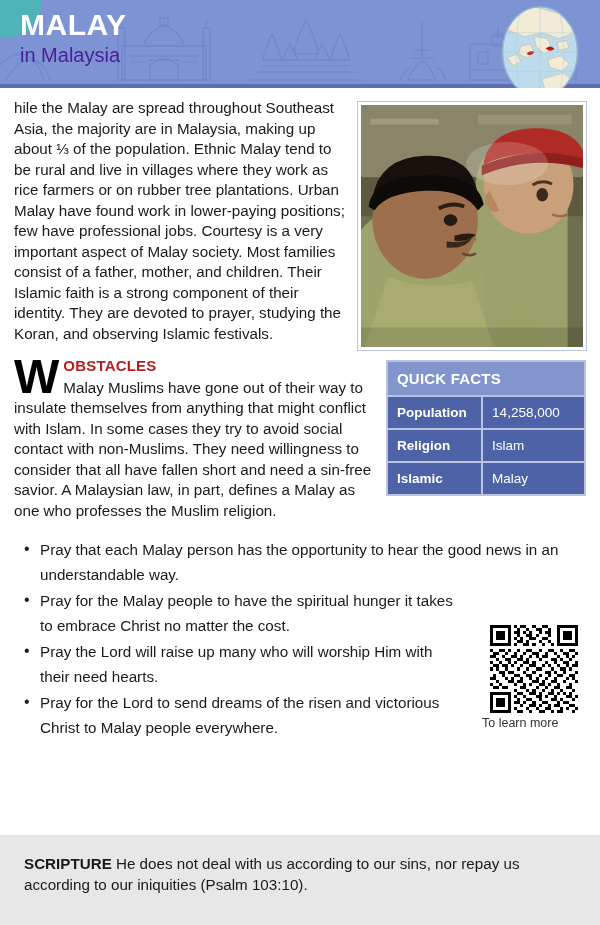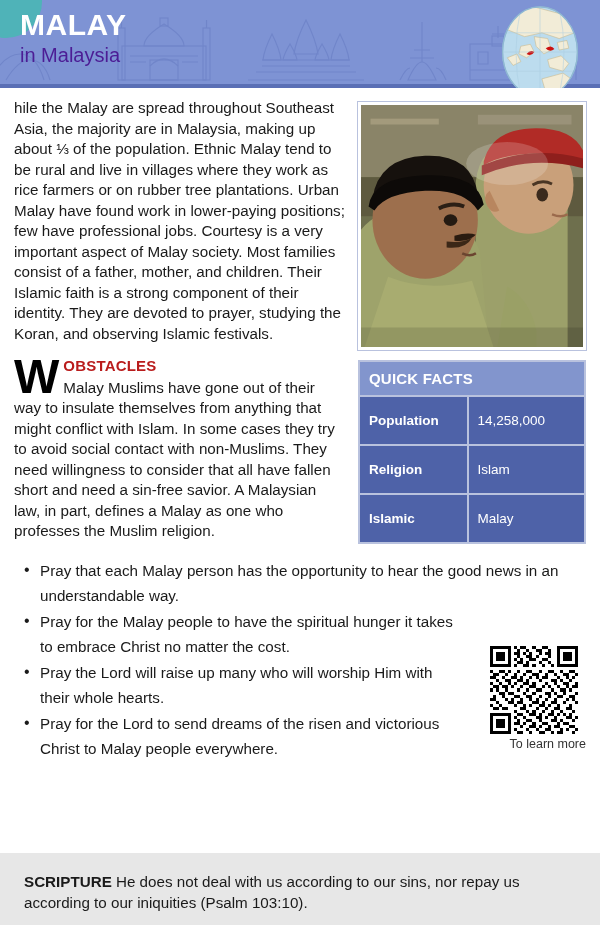--- a/index.html
+++ b/index.html
@@ -81,40 +81,40 @@
     outline: 1px solid #b9c2de;
     background: #6b6f4a;
     overflow: hidden;
     position: relative;
   }
   .photo-box svg { display: block; width: 100%; height: 100%; }
 
   .facts {
     float: right;
     clear: right;
-    width: 228px;
+    width: 200px;
     margin: 4px 0 6px 12px;
     border-collapse: separate;
     border-spacing: 2px;
     background: #b9c2de;
     font-size: 13.5px;
   }
   .facts th.facts-title {
     background: #8295cd;
     color: #ffffff;
     font-size: 15px;
     font-weight: bold;
     text-align: left;
     padding: 8px 9px;
     letter-spacing: 0.2px;
   }
   .facts td {
     background: #4e62a8;
     color: #ffffff;
-    padding: 16px 9px;
+    padding: 8px 9px;
     vertical-align: middle;
   }
   .facts td.k { font-weight: bold; width: 48%; }
   .facts td.v { font-weight: normal; }
 
   .bodytext {
     font-size: 15.2px;
     line-height: 20.5px;
     text-align: left;
     color: #1a1a1a;
@@ -167,35 +167,35 @@
     left: 10px; top: -1px;
     font-size: 16px;
   }
   .prayer-list li.narrow { padding-right: 120px; }
 
   .qr-block {
     position: absolute;
     right: 14px;
     top: 88px;
     width: 104px;
-    text-align: right;
+    text-align: left;
   }
   .qr-code { width: 88px; height: 88px; margin: 0 auto; display: block; }
   .qr-caption {
     font-size: 12.5px;
     color: #333333;
     margin-top: 3px;
   }
 
   
   .scripture {
     position: absolute;
     left: 0; bottom: 0;
     width: 600px;
-    height: 72px;
+    height: 90px;
     background: #e7e7e7;
     padding: 18px 26px 16px 24px;
   }
   .scripture-text {
     font-size: 15.2px;
     line-height: 21px;
     color: #1a1a1a;
   }
   .scripture-label { font-weight: bold; }
 </style>
@@ -349,21 +349,21 @@
     <p>hile the Malay are spread throughout Southeast Asia, the majority are in Malaysia, making up about ⅓ of the population. Ethnic Malay tend to be rural and live in villages where they work as rice farmers or on rubber tree plantations. Urban Malay have found work in lower-paying positions; few have professional jobs. Courtesy is a very important aspect of Malay society. Most families consist of a father, mother, and children. Their Islamic faith is a strong component of their identity. They are devoted to prayer, studying the Koran, and observing Islamic festivals.</p>
     <div class="section-head">OBSTACLES</div>
     <p>Malay Muslims have gone out of their way to insulate themselves from anything that might conflict with Islam. In some cases they try to avoid social contact with non-Muslims. They need willingness to consider that all have fallen short and need a sin-free savior. A Malaysian law, in part, defines a Malay as one who professes the Muslim religion.</p>
   </div>
 </div>
 
 <div class="prayer-wrap">
   <ul class="prayer-list">
     <li>Pray that each Malay person has the opportunity to hear the good news in an understandable way.</li>
     <li class="narrow">Pray for the Malay people to have the spiritual hunger it takes to embrace Christ no matter the cost.</li>
-    <li class="narrow">Pray the Lord will raise up many who will worship Him with their whole hearts.</li>
+    <li class="narrow">Pray the Lord will raise up many who will worship Him with their need hearts.</li>
     <li class="narrow">Pray for the Lord to send dreams of the risen and victorious Christ to Malay people everywhere.</li>
   </ul>
 
   <div class="qr-block">
     <svg class="qr-code" viewBox="0 0 29 29" shape-rendering="crispEdges">
       <rect width="29" height="29" fill="#ffffff"></rect>
       <g fill="#000000">
         <rect x="0" y="0" width="7" height="7"></rect>
           <rect x="1" y="1" width="5" height="5" fill="#fff"></rect>
           <rect x="2" y="2" width="3" height="3"></rect>

